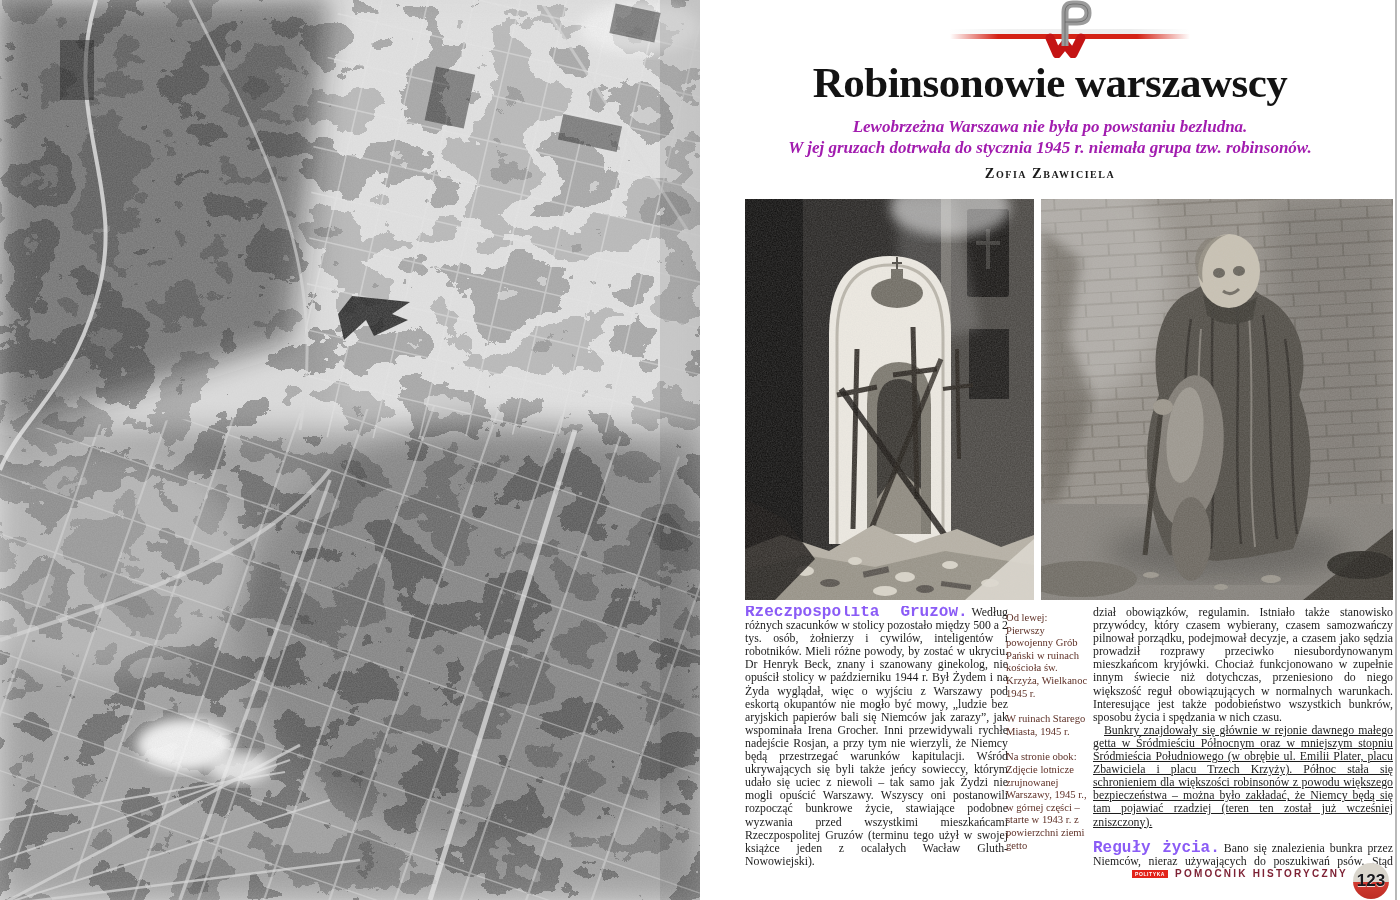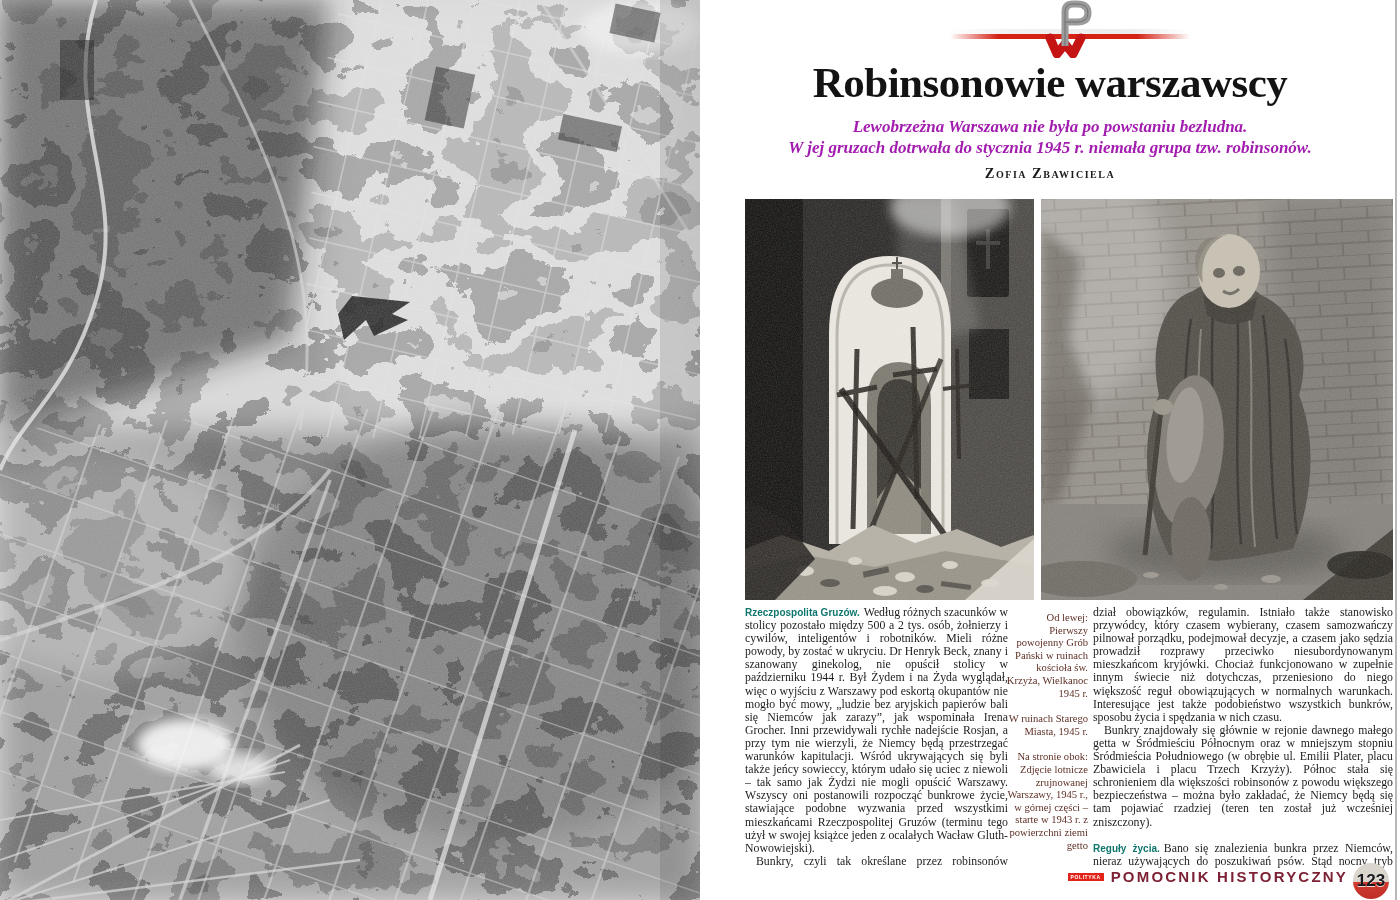--- a/index.html
+++ b/index.html
@@ -26,36 +26,36 @@
 
   .photo { position:absolute; top:199px; height:401px; overflow:hidden; background:#555; }
   .photo svg { display:block; }
   .photo-church { left:45px;  width:289px; }
   .photo-mummy  { left:341px; width:352px; }
 
   .body-col { position:absolute; top:606px; height:262px; overflow:hidden;
               font-size:11.8px; line-height:13.1px; text-align:justify; color:#1c1c1c; }
   .body-col1 { left:45px;  width:263px; }
   .body-col2 { left:393px; width:300px; }
-  .body-col p.indent { text-indent:11px; }
+  .body-col p.indent { text-indent:11px;text-decoration:underline; }
   .body-col p.section-gap { margin-top:13px; }
-  .lead-red { font-family:Liberation Sans, sans-serif; font-weight:700; font-size:10px;
-              color:#0f766e; margin-right:4px; }
-
-  .captions { position:absolute; left:306px; top:612px; width:82px; text-align:right;
+  .lead-red { font-family:Liberation Mono, monospace; font-weight:700; font-size:16px;
+              color:#8b5cf6; margin-right:4px; }
+
+  .captions { position:absolute; left:306px; top:612px; width:82px; text-align:left;
               font-size:10.6px; line-height:12.6px; color:#5e3026; }
   .caption { margin-bottom:13px; }
   .caption .cap-lead { display:block; }
   .caption-3 { }
 
   .footer-row { position:absolute; top:868px; left:0; width:648px; display:flex;
                 justify-content:flex-end; align-items:center; gap:7px; }
   .brand-box { background:#e2231a; color:#fff; font-family:"Liberation Sans", sans-serif;
                font-weight:700; font-size:5px; letter-spacing:0.6px; padding:2px 3px 1px 3px; line-height:1; }
-  .series { font-family:"Liberation Sans", sans-serif; font-weight:700; font-size:15px;
+  .series { font-family:"Liberation Sans", sans-serif; font-weight:700; font-size:10px;
             letter-spacing:2.2px; color:#7d2134; }
   .page-circle { position:absolute; left:653px; top:863px; width:36px; height:36px; border-radius:50%;
                  background:linear-gradient(180deg,#dad6cd 0%,#dad6cd 53%,#d23b31 53%,#bd2d25 100%);
                  display:flex; align-items:center; justify-content:center;
                  font-family:"Liberation Sans", sans-serif; font-weight:700;
                  font-size:17px; color:#17171c; text-shadow:0 1px 0 rgba(255,255,255,.8); }
 </style>
 </head>
 <body>
 

